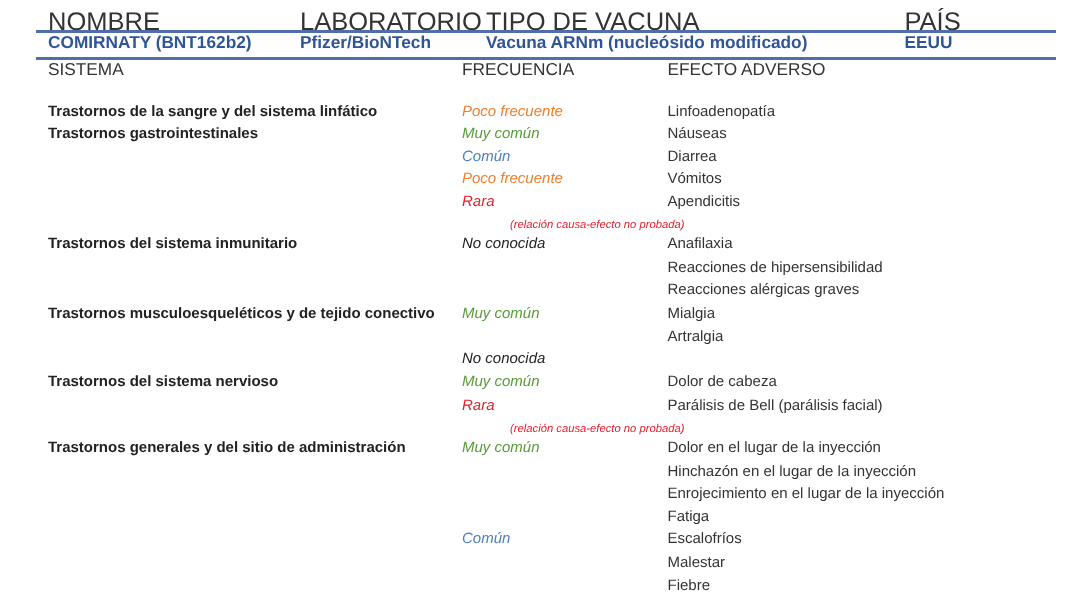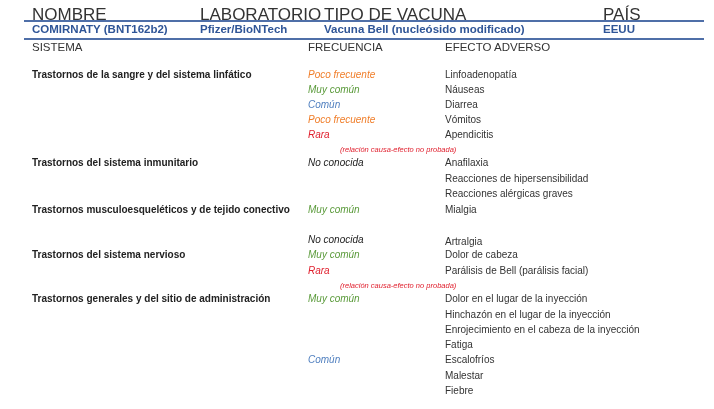--- a/index.html
+++ b/index.html
@@ -26,36 +26,37 @@
 
 <div class="abs hdr" style="left:32px">NOMBRE</div>
 <div class="abs hdr" style="left:200px">LABORATORIO</div>
 <div class="abs hdr" style="left:324px">TIPO DE VACUNA</div>
 <div class="abs hdr" style="left:603px">PAÍS</div>
 
 <div class="line" style="top:20px"></div>
 
 <div class="abs vac" style="left:32px">COMIRNATY (BNT162b2)</div>
 <div class="abs vac" style="left:200px">Pfizer/BioNTech</div>
-<div class="abs vac" style="left:324px">Vacuna Bell (nucleósido modificado)</div>
+<div class="abs vac" style="left:324px">Vacuna ARNm (nucleósido modificado)</div>
 <div class="abs vac" style="left:603px">EEUU</div>
 
 <div class="line" style="top:38px"></div>
 
 <div class="abs sub" style="left:32px">SISTEMA</div>
 <div class="abs sub" style="left:308px">FRECUENCIA</div>
 <div class="abs sub" style="left:445px">EFECTO ADVERSO</div>
 
 <div id="rows">
   <div class="row" style="top:69px">
     <span class="sys">Trastornos de la sangre y del sistema linfático</span>
     <span class="freq c-poco">Poco frecuente</span>
     <span class="eff">Linfoadenopatía</span>
   </div>
   <div class="row" style="top:84px">
+    <span class="sys">Trastornos gastrointestinales</span>
     <span class="freq c-muy">Muy común</span>
     <span class="eff">Náuseas</span>
   </div>
   <div class="row" style="top:99px">
     <span class="freq c-comun">Común</span>
     <span class="eff">Diarrea</span>
   </div>
   <div class="row" style="top:114px">
     <span class="freq c-poco">Poco frecuente</span>
     <span class="eff">Vómitos</span>
@@ -75,21 +76,21 @@
     <span class="eff">Reacciones de hipersensibilidad</span>
   </div>
   <div class="row" style="top:188px">
     <span class="eff">Reacciones alérgicas graves</span>
   </div>
   <div class="row" style="top:204px">
     <span class="sys">Trastornos musculoesqueléticos y de tejido conectivo</span>
     <span class="freq c-muy">Muy común</span>
     <span class="eff">Mialgia</span>
   </div>
-  <div class="row" style="top:236px">
+  <div class="row" style="top:219px">
     <span class="eff">Artralgia</span>
   </div>
   <div class="row" style="top:234px">
     <span class="freq c-noc">No conocida</span>
   </div>
   <div class="row" style="top:249px">
     <span class="sys">Trastornos del sistema nervioso</span>
     <span class="freq c-muy">Muy común</span>
     <span class="eff">Dolor de cabeza</span>
   </div>
@@ -101,21 +102,21 @@
 
   <div class="row" style="top:293px">
     <span class="sys">Trastornos generales y del sitio de administración</span>
     <span class="freq c-muy">Muy común</span>
     <span class="eff">Dolor en el lugar de la inyección</span>
   </div>
   <div class="row" style="top:309px">
     <span class="eff">Hinchazón en el lugar de la inyección</span>
   </div>
   <div class="row" style="top:324px">
-    <span class="eff">Enrojecimiento en el cabeza de la inyección</span>
+    <span class="eff">Enrojecimiento en el lugar de la inyección</span>
   </div>
   <div class="row" style="top:339px">
     <span class="eff">Fatiga</span>
   </div>
   <div class="row" style="top:354px">
     <span class="freq c-comun">Común</span>
     <span class="eff">Escalofríos</span>
   </div>
   <div class="row" style="top:370px">
     <span class="eff">Malestar</span>

